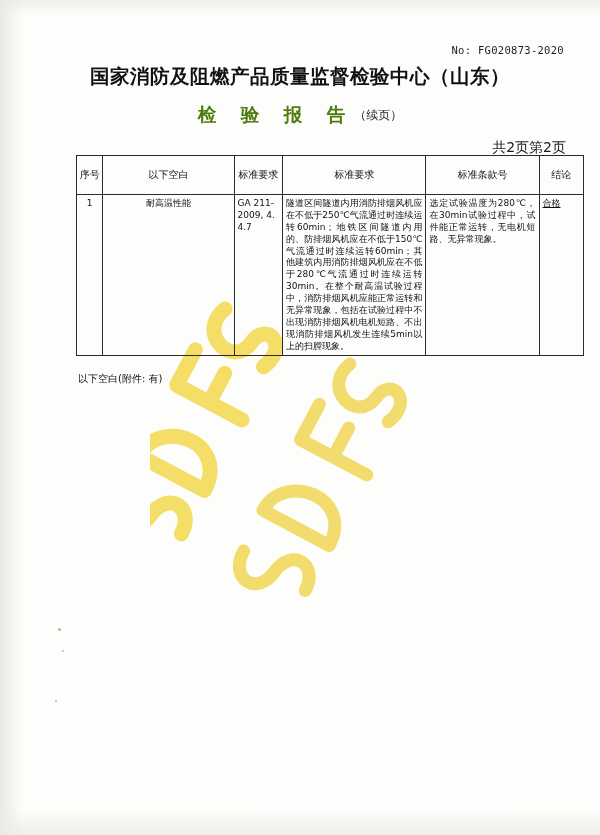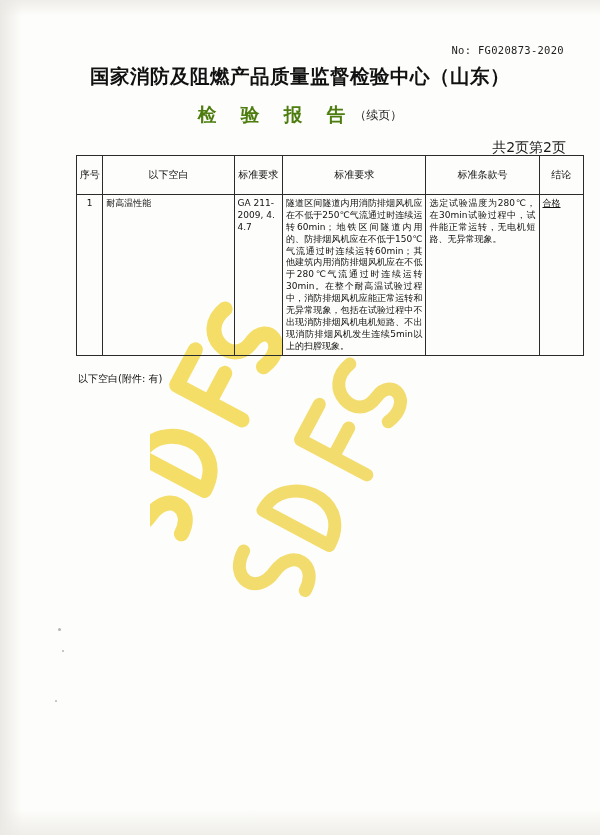--- a/index.html
+++ b/index.html
@@ -135,20 +135,21 @@
   .col-result  { width: 112px; }
   .col-verdict { width: 44px; }
 
   td.c-no {
     text-align: center;
     vertical-align: top;
     padding-top: 5px;
     font-size: 9.5px;
   }
   td.c-item {
+    text-align: center;
     vertical-align: top;
     padding-top: 22px;
     font-size: 10px;
     font-family: Liberation Serif, serif;
   }
   td.c-clause {
     text-align: left;
     vertical-align: top;
     padding-top: 5px;
     font-size: 9px;

